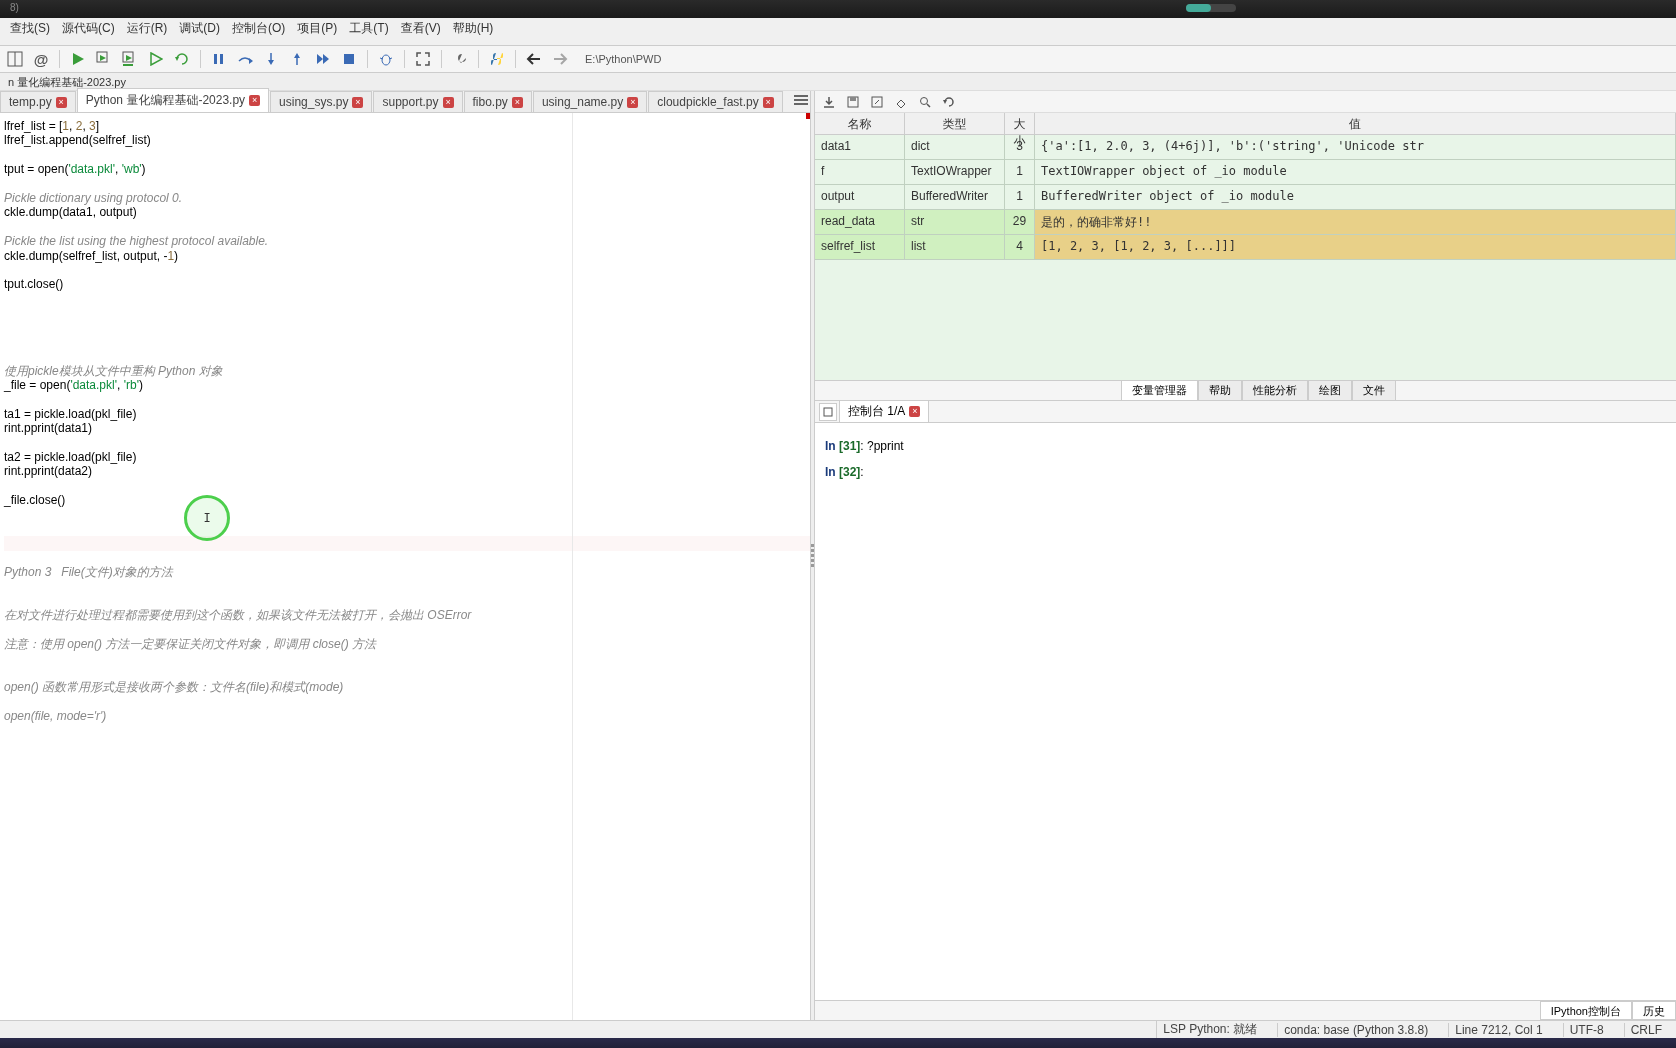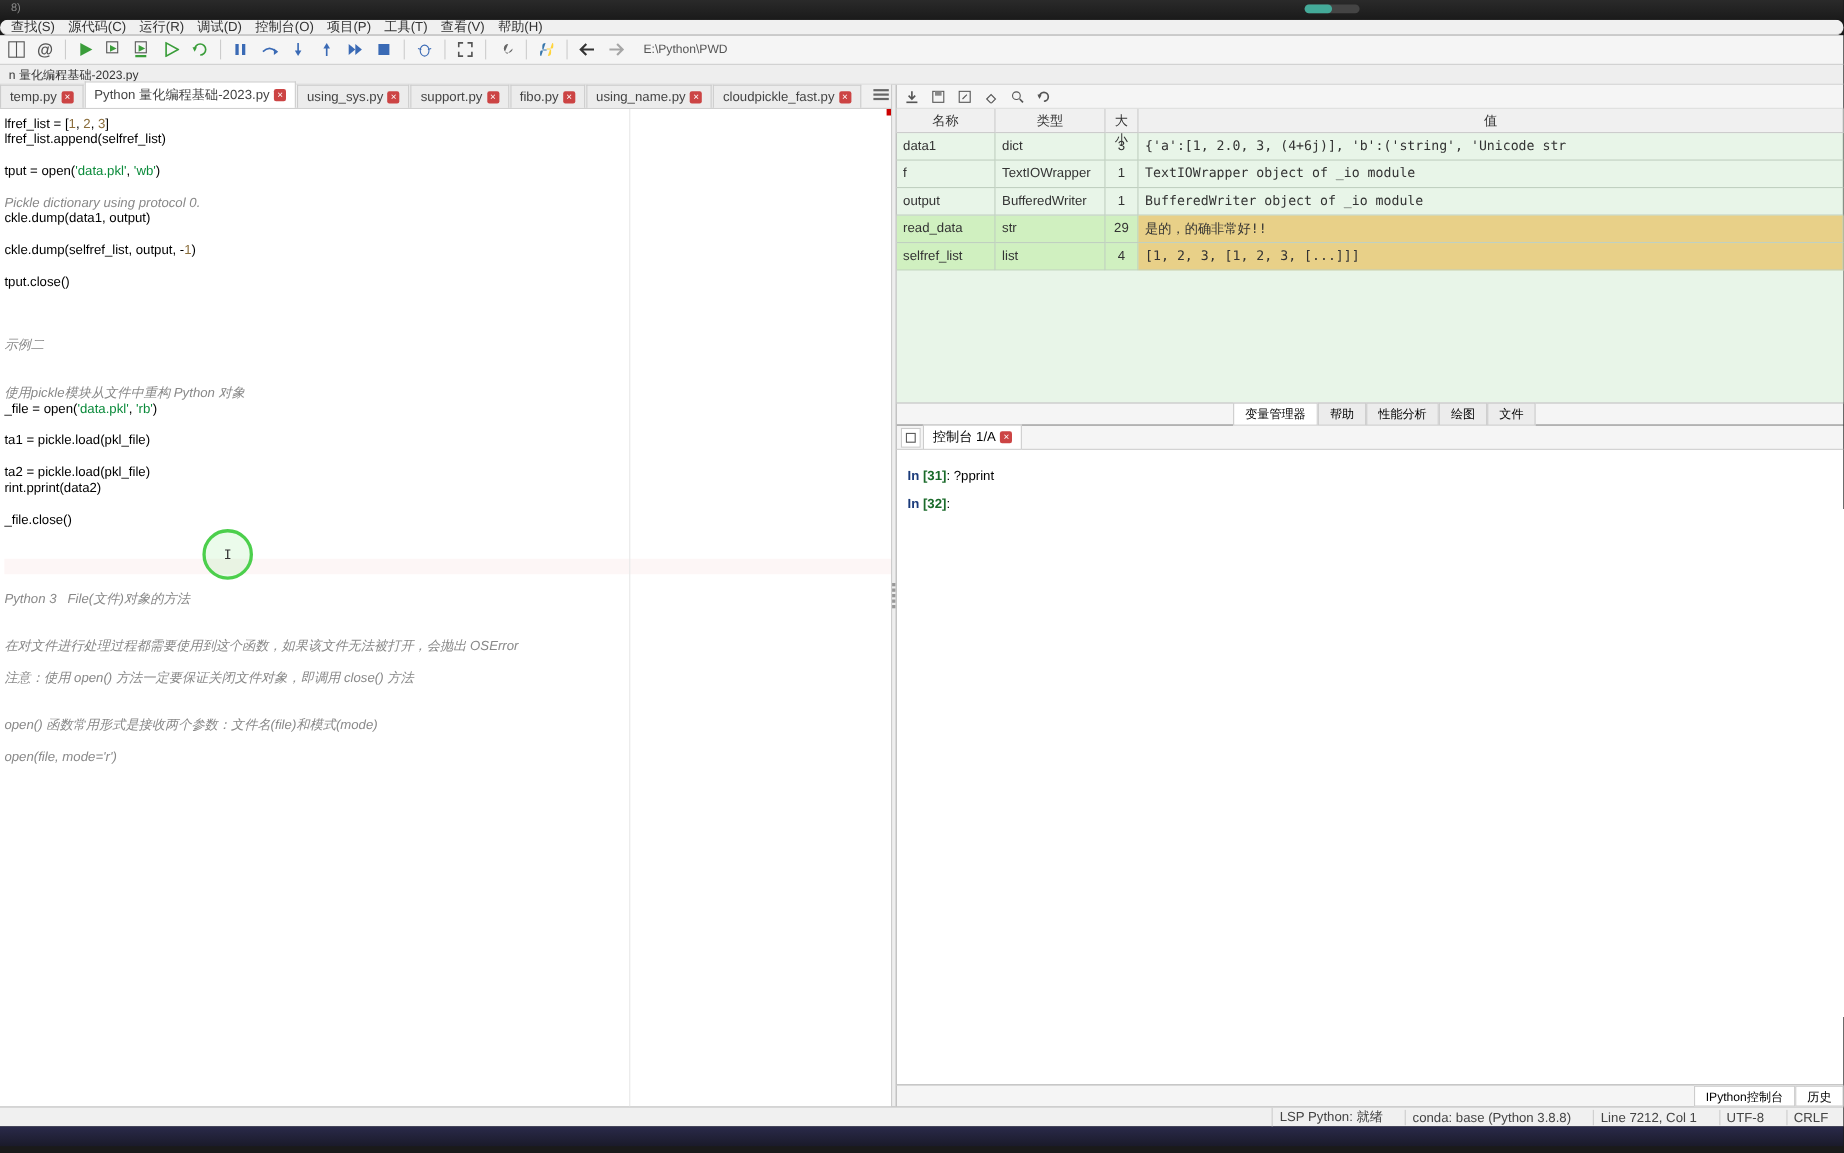--- a/index.html
+++ b/index.html
@@ -5,21 +5,21 @@
 * { margin: 0; padding: 0; box-sizing: border-box; font-family: "Microsoft YaHei", "SimSun", sans-serif; font-size: 12px; }
 body { width: 1676px; height: 1048px; background: #1a1a1a; overflow: hidden; position: relative; }
 
 
 .window-area { width: 100%; height: 18px; background: linear-gradient(to bottom, #2a2a2a, #1a1a1a); position: relative; }
 .window-area .progress { position: absolute; right: 440px; top: 4px; width: 50px; height: 8px; background: #444; border-radius: 4px; }
 .window-area .progress-fill { width: 50%; height: 100%; background: #4a9; border-radius: 4px; }
 .window-area .timelabel { position: absolute; left: 10px; top: 2px; color: #888; font-size: 10px; }
 
 
-.menu-bar { height: 14px; background: #f0f0f0; border-bottom: 1px solid #ccc; display: flex; align-items: center; padding-left: 4px; border-radius: 10px; }
+.menu-bar { height: 28px; background: #f0f0f0; border-bottom: 1px solid #ccc; display: flex; padding-left: 4px; }
 .menu-bar span { padding: 2px 6px; color: #333; font-size: 12px; cursor: default; }
 
 
 .toolbar { height: 27px; background: #f5f5f5; border-bottom: 1px solid #ccc; display: flex; align-items: center; padding: 2px 4px; gap: 4px; }
 .toolbar .tb-btn { width: 22px; height: 22px; display: flex; align-items: center; justify-content: center; cursor: pointer; }
 .toolbar .tb-sep { width: 1px; height: 18px; background: #ccc; margin: 0 3px; }
 .toolbar .tb-path { margin-left: 10px; color: #555; font-size: 11px; }
 
 
 .breadcrumb { height: 18px; background: #eee; border-bottom: 1px solid #ddd; padding: 2px 8px; color: #333; font-size: 11px; }
@@ -276,33 +276,34 @@
       <div class="scroll-marker" style="top:0;height:6px;"></div>
       <div id="code-content">
           <div class="line">lfref_list = [<span class="tok-n">1</span>, <span class="tok-n">2</span>, <span class="tok-n">3</span>]</div>
           <div class="line">lfref_list.append(selfref_list)</div>
           <div class="line">&nbsp;</div>
           <div class="line">tput = open(<span class="tok-s">'data.pkl'</span>, <span class="tok-s">'wb'</span>)</div>
           <div class="line">&nbsp;</div>
           <div class="line"><span class="tok-c">Pickle dictionary using protocol 0.</span></div>
           <div class="line">ckle.dump(data1, output)</div>
           <div class="line">&nbsp;</div>
+          <div class="line"><span class="tok-c">Pickle the list using the highest protocol available.</span></div>
           <div class="line">ckle.dump(selfref_list, output, -<span class="tok-n">1</span>)</div>
           <div class="line">&nbsp;</div>
           <div class="line">tput.close()</div>
           <div class="line">&nbsp;</div>
           <div class="line">&nbsp;</div>
           <div class="line">&nbsp;</div>
-          <div class="line"><span class="tok-c">示例二</span></div>
           <div class="line">&nbsp;</div>
           <div class="line">&nbsp;</div>
           <div class="line"><span class="tok-c">使用pickle模块从文件中重构 Python 对象</span></div>
           <div class="line">_file = open(<span class="tok-s">'data.pkl'</span>, <span class="tok-s">'rb'</span>)</div>
           <div class="line">&nbsp;</div>
           <div class="line">ta1 = pickle.load(pkl_file)</div>
+          <div class="line">rint.pprint(data1)</div>
           <div class="line">&nbsp;</div>
           <div class="line">ta2 = pickle.load(pkl_file)</div>
           <div class="line">rint.pprint(data2)</div>
           <div class="line">&nbsp;</div>
           <div class="line">_file.close()</div>
           <div class="line">&nbsp;</div>
           <div class="line">&nbsp;</div>
           <div class="line"><div class="highlight-block"> </div></div>
           <div class="line">&nbsp;</div>
           <div class="line"><span class="tok-c">Python 3   File(文件)对象的方法</span></div>

